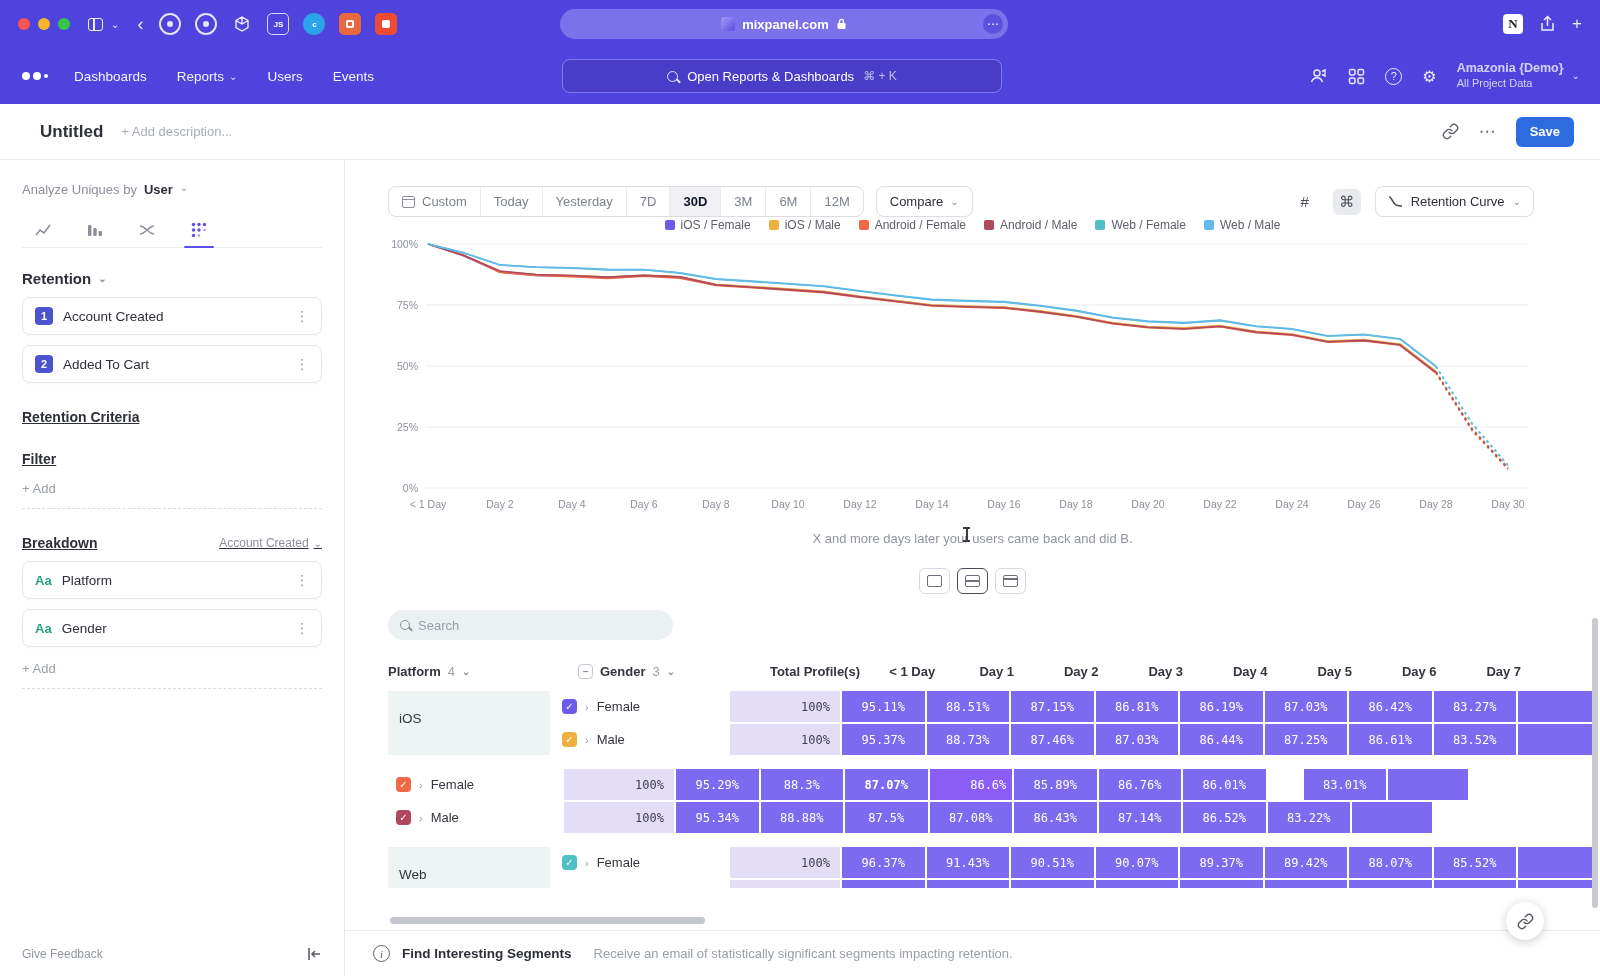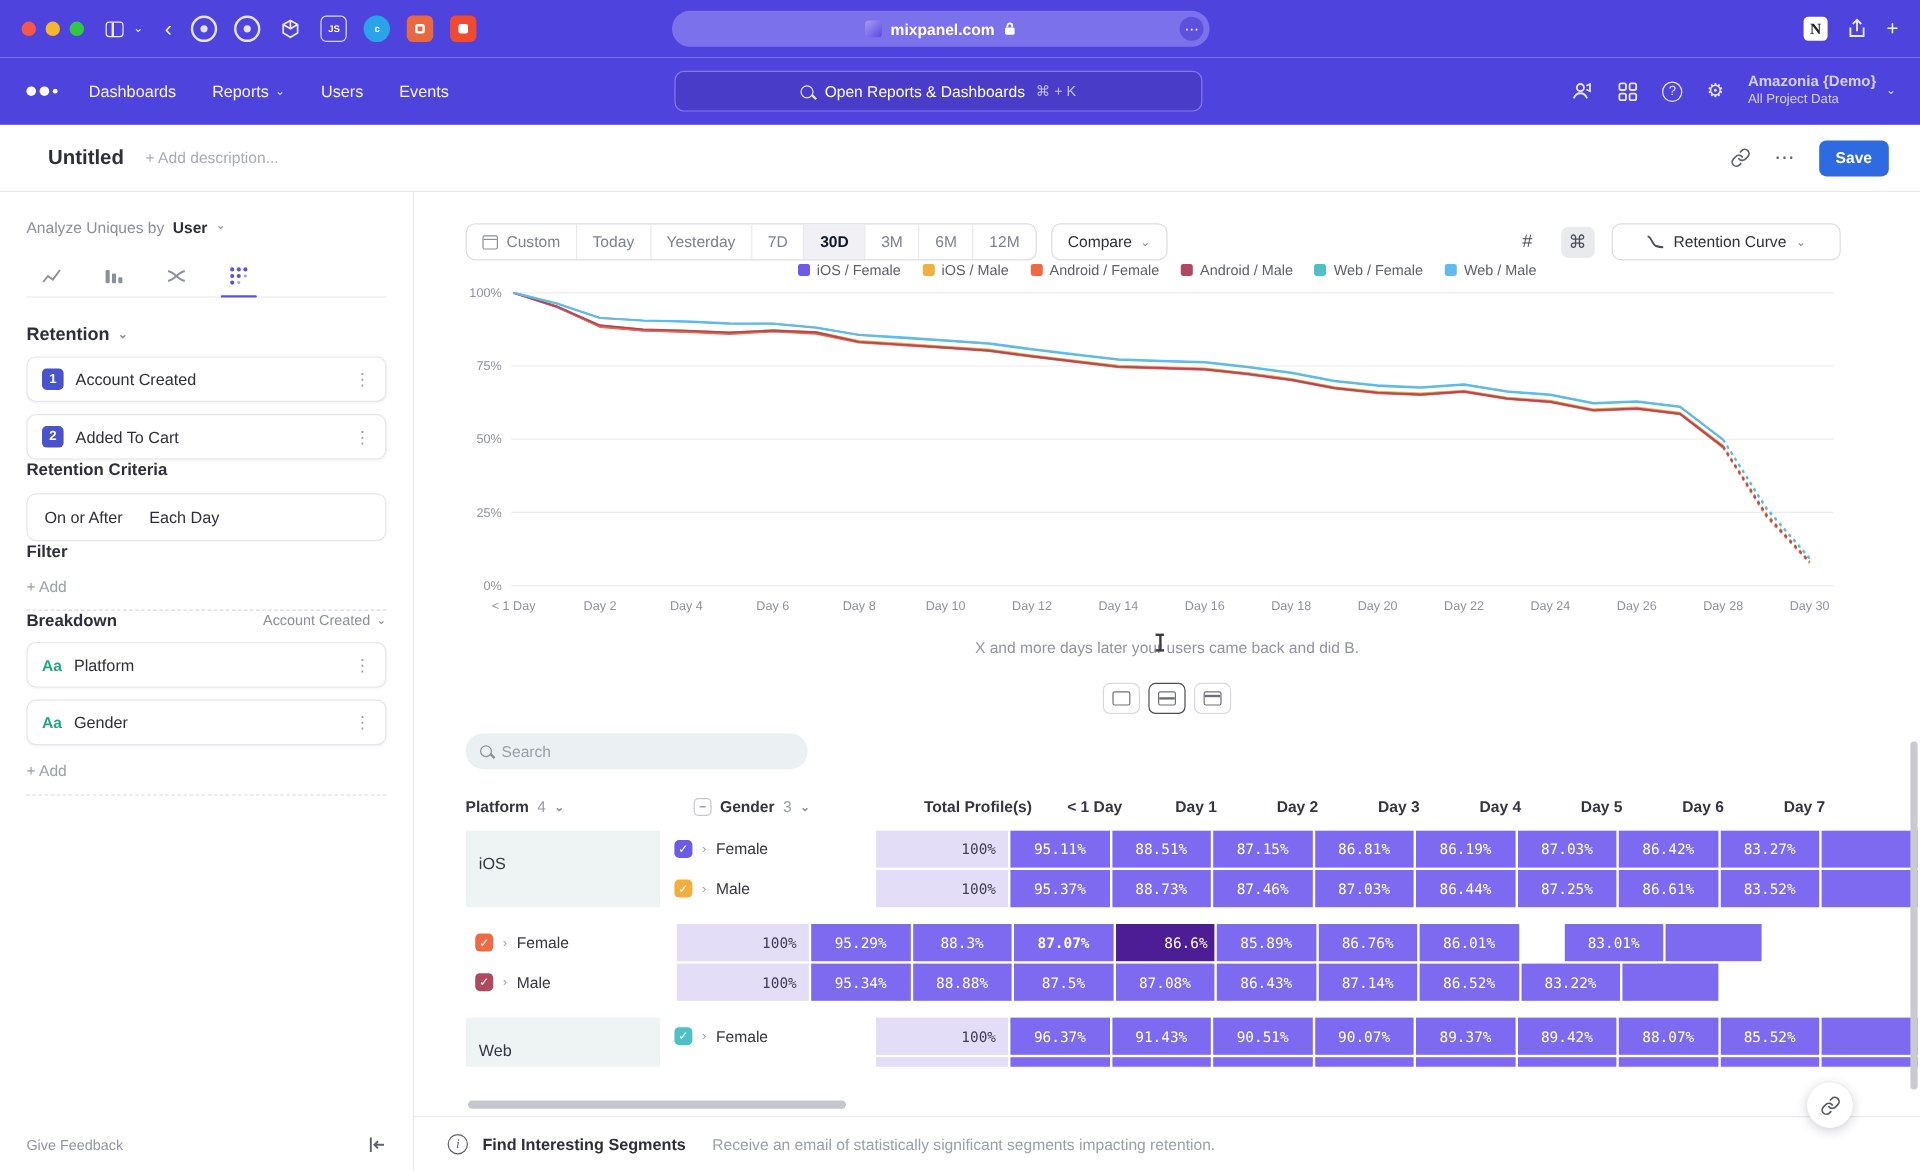--- a/index.html
+++ b/index.html
@@ -58,21 +58,21 @@
 
   
   .an-row { margin-top:22px; font-size:13px; color:#8b8f99; display:flex; gap:7px; align-items:flex-start; }
   .an-row b { color:#2e3039; }
   .chev-g { font-size:10px; color:#8b8f99; }
   .tabs { margin-top:16px; display:flex; gap:10px; border-bottom:1px solid #ececf1; padding-bottom:0; }
   .tab { width:42px; height:34px; display:flex; align-items:center; justify-content:center; position:relative; cursor:pointer; color:#8b8f99; }
   .tab.sel { color:#5a4fe8; }
   .tab.sel::after { content:""; position:absolute; bottom:-1px; left:6px; right:6px; height:2.5px; background:#5a4fe8; border-radius:2px; }
   .sec-h { margin-top:22px; font-size:15px; font-weight:bold; color:#2e3039; display:flex; align-items:center; gap:7px; }
-  .sec-h2 { font-size:14px; font-weight:bold; color:#2e3039; display:flex; align-items:center; justify-content:space-between; }
+  .sec-h2 { margin-top:26px; font-size:14px; font-weight:bold; color:#2e3039; display:flex; align-items:center; justify-content:space-between;text-decoration:underline; }
   .bd-ctx { font-size:12px; font-weight:normal; color:#8b8f99; display:flex; gap:5px; align-items:center; }
   .card { margin-top:10px; height:38px; border:1px solid #e5e6ec; border-radius:8px; display:flex; align-items:center; padding:0 12px; gap:10px; background:#fff; box-shadow:0 1px 2px rgba(20,20,40,.04); cursor:pointer; }
   .badge { width:18px; height:18px; border-radius:4px; background:#4a52cc; color:#fff; font-size:11px; font-weight:bold; display:flex; align-items:center; justify-content:center; }
   .card-label { font-size:13.5px; color:#2e3039; }
   .kebab { margin-left:auto; color:#9aa0a8; font-size:14px; cursor:pointer; }
   .aa { color:#27a487; font-size:13px; font-weight:bold; }
   .crit-card { margin-top:12px; height:40px; border:1px solid #e5e6ec; border-radius:8px; display:flex; align-items:center; padding:0 14px; gap:22px; font-size:13.5px; color:#2e3039; background:#fff; cursor:pointer; }
   .addrow { margin-top:14px; padding-bottom:12px; border-bottom:1px dashed #d9dade; font-size:13px; color:#9aa0a8; cursor:pointer; }
   .feedback { position:absolute; bottom:0; left:0; right:0; height:44px; display:flex; align-items:center; justify-content:space-between; padding:0 22px; }
   .fb-label { font-size:12px; color:#9196a0; cursor:pointer; }
@@ -82,21 +82,21 @@
   .dateseg { display:flex; border:1px solid #dcdde3; border-radius:8px; background:#fff; overflow:hidden; }
   .dr { padding:7px 13px; font-size:13px; color:#7d828c; border-right:1px solid #e9eaee; display:flex; align-items:center; gap:7px; cursor:pointer; white-space:nowrap; }
   .dr:last-child { border-right:none; }
   .dr.sel { color:#0f172a; font-weight:bold; background:#f0f0f5; }
   .cal { width:13px; height:12px; border:1.5px solid #8b8f99; border-radius:2px; position:relative; }
   .cal::after{content:"";position:absolute;top:2px;left:0;right:0;height:1.5px;background:#8b8f99;}
   .cmp-btn { margin-left:12px; border:1px solid #dcdde3; border-radius:8px; padding:7px 13px; font-size:13px; color:#2e3039; display:flex; gap:7px; align-items:center; background:#fff; cursor:pointer; }
   .tb-right { display:flex; align-items:center; gap:14px; }
   .tbic { width:28px; height:26px; display:flex; align-items:center; justify-content:center; border-radius:6px; color:#4a4d55; font-size:15px; cursor:pointer; }
   .tbic.on { background:#e9eaee; }
-  .view-dd { border:1px solid #dcdde3; border-radius:8px; padding:7px 28px; display:flex; gap:8px; align-items:center; font-size:13px; color:#2e3039; background:#fff; cursor:pointer; }
+  .view-dd { border:1px solid #dcdde3; border-radius:8px; padding:7px 12px; display:flex; gap:8px; align-items:center; font-size:13px; color:#2e3039; background:#fff; cursor:pointer; }
 
   
   .legend { margin-top:1px; display:flex; justify-content:center; gap:18px; font-size:12px; color:#5d6069; }
   .lg { display:flex; gap:6px; align-items:center; cursor:pointer; }
   .sw { width:10px; height:10px; border-radius:2px; }
   .chartwrap { margin-left:43px; margin-top:2px; position:relative; }
   .caption { margin-top:9px; text-align:center; font-size:13px; color:#9094a0; position:relative; }
   .ibeam { position:absolute; left:49.2%; top:-4px; width:9px; height:15px; }
   .ibeam i { position:absolute; background:#3c3c40; }
   .ibeam .v { left:4px; top:1px; width:1.6px; height:13px; }
@@ -326,24 +326,20 @@
         <div class="card">
           <span class="badge">2</span>
           <span class="card-label">Added To Cart</span>
           <span class="kebab">⋮</span>
         </div>
       </div>
 
     <div class="sec-h2">
         <span>Retention Criteria</span>
       </div>
-    <div class="crit-card">
-      <span>On or After</span>
-      <span>Each Day</span>
-    </div>
 
     <div class="sec-h2">
         <span>Filter</span>
       </div>
     <div class="addrow">+ Add</div>
 
     <div class="sec-h2">
       <span>Breakdown</span>
       <span class="bd-ctx">
         <span>Account Created</span>
@@ -587,21 +583,21 @@
               <div class="subrow">
                 <div class="gcell">
                   <span class="cb" style="background: rgb(237, 106, 69);">✓</span>
                   <span class="gchev">›</span>
                   <span class="glabel">Female</span>
                 </div>
                 <div class="totcell" style="background: rgb(228, 221, 248);">100%</div>
                 <div class="vcell" style="background: rgb(126, 106, 240);">95.29%</div>
                 <div class="vcell" style="background: rgb(126, 106, 240);">88.3%</div>
                 <div class="vcell" style="background: rgb(126, 106, 240); font-weight: bold;">87.07%</div>
-                <div class="vcell" style="background: #4c1d95; padding-left: 35px;">86.6%</div>
+                <div class="vcell" style="background: #8b5cf6; padding-left: 35px;">86.6%</div>
                 <div class="vcell" style="background: rgb(126, 106, 240);">85.89%</div>
                 <div class="vcell" style="background: rgb(126, 106, 240);">86.76%</div>
                 <div class="vcell" style="background: rgb(126, 106, 240);">86.01%</div>
                 <div class="vcell" style="background: rgb(126, 106, 240); margin-left: 36px;">83.01%</div>
                 <div class="vcell" style="background: rgb(126, 106, 240); width: 80px;"></div>
               </div>
               <div class="subrow">
                 <div class="gcell">
                   <span class="cb" style="background: rgb(176, 72, 94);">✓</span>
                   <span class="gchev">›</span>

